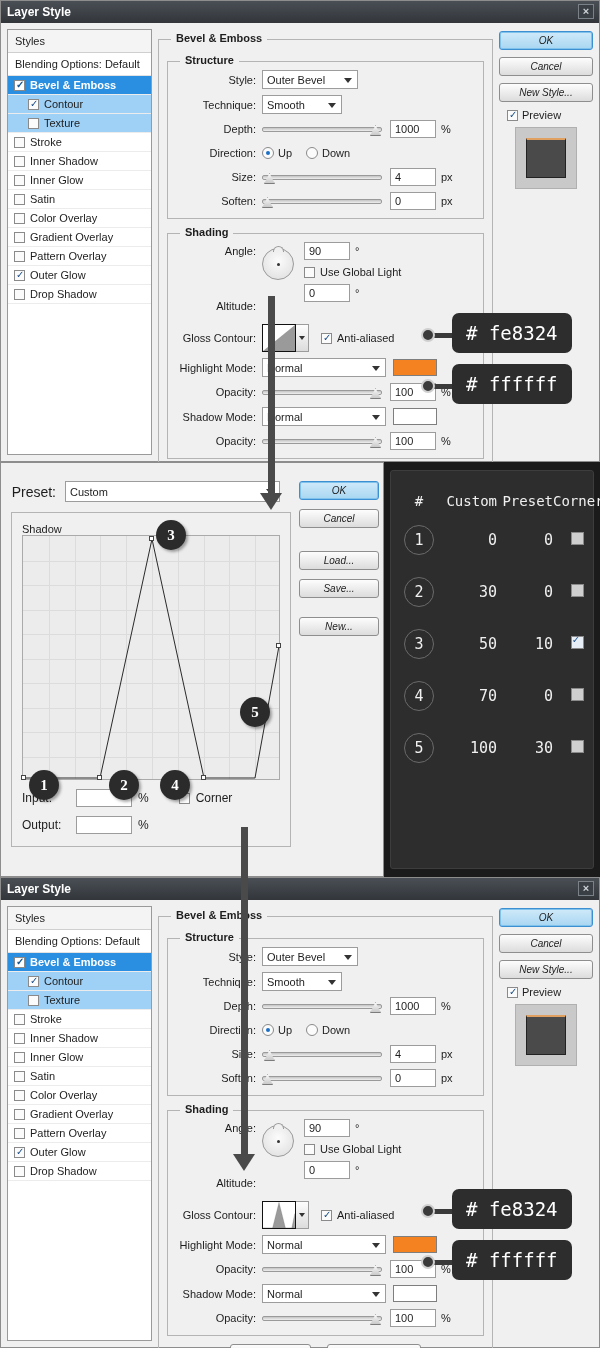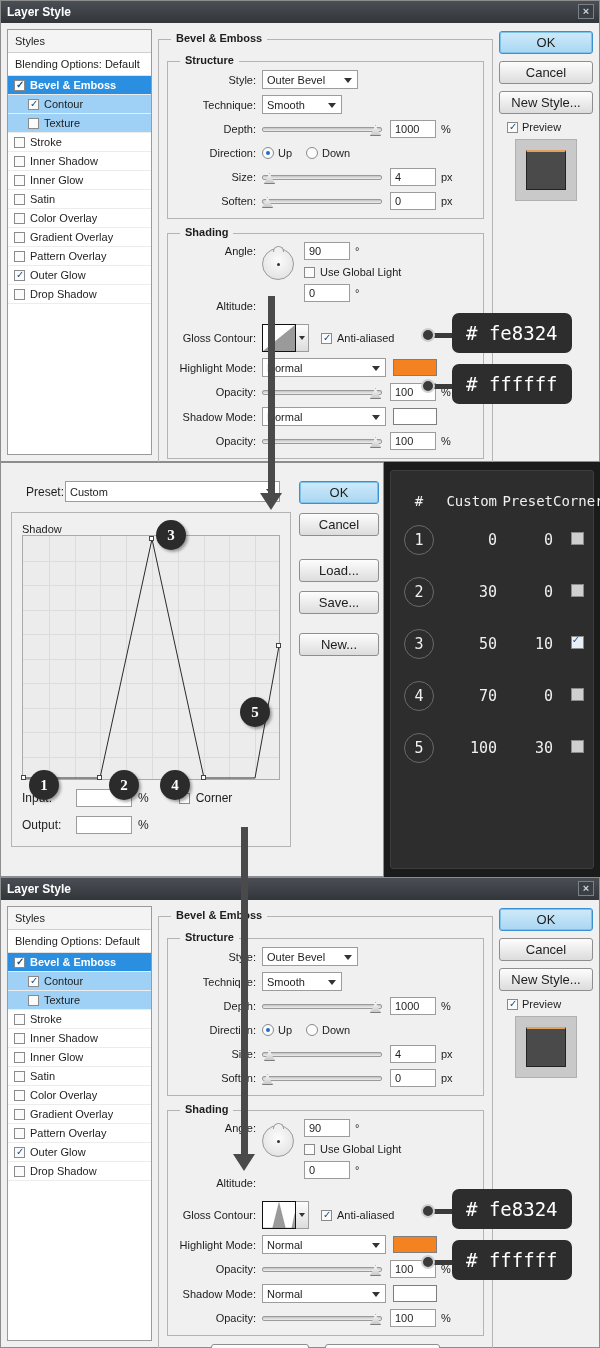--- a/index.html
+++ b/index.html
@@ -85,21 +85,21 @@
   .contour-drop { width: 13px; height: 28px; border: 1px solid #9c9c9c; border-left: none;
      background: linear-gradient(#fdfdfd,#dcdcdc); position: relative; }
   .contour-drop::after { content: ""; position: absolute; left: 3px; top: 11px; width: 0; height: 0;
      border-left: 3px solid transparent; border-right: 3px solid transparent; border-top: 4px solid #333; }
 
   .swatch { width: 44px; height: 17px; border: 1px solid #7e7e7e; }
 
   .btnrow { display: flex; justify-content: center; gap: 16px; margin-top: 8px; }
   .btn {
     border: 1px solid #8e8e8e; border-radius: 3px; background: linear-gradient(#fdfdfd,#dcdcdc);
-    font-size: 13px; padding: 3px 10px; text-align: center; cursor: pointer; color: #1d1d1d;
+    font-size: 10px; padding: 3px 10px; text-align: center; cursor: pointer; color: #1d1d1d; font-style: italic;
   }
   .btn.primary { border: 1px solid #3c8fd0; background: linear-gradient(#cfeaf9,#a9d6f2);
      box-shadow: 0 0 0 1px #7fc2ec inset; }
 
   
   .rightpanel { width: 94px; flex: none; padding-top: 2px; }
   .rightpanel .btn { width: 94px; margin-bottom: 7px; padding: 3px 0; }
   .prev-row { display: flex; align-items: center; gap: 4px; margin-bottom: 6px; padding-left: 8px; }
   .prev-thumb { width: 62px; height: 62px; background: #c9c9c9; border: 1px solid #b0b0b0;
      margin: 0 auto; display: flex; align-items: center; justify-content: center; }
@@ -387,21 +387,21 @@
         <div class="prev-inner"></div>
       </div>
     </div>
   </div>
 </div>
 
 <div id="editor">
   <div class="ebody">
     <div class="ecol">
       <div style="display:flex; align-items:center; margin-top:8px">
-        <span style="width:54px; text-align:right; padding-right:1px; font-size:12px">Preset:</span>
+        <span style="width:54px; text-align:right; padding-right:9px; font-size:14px">Preset:</span>
         <div class="sel-box" style="width:215px; height:21px">
           <span>Custom</span>
           <span class="arrow"></span>
         </div>
       </div>
 
       <div class="map">
         <div class="glabel">Shadow</div>
         <div class="graph">
           <div class="gl" style="left:0;top:24.5px;width:100%;height:1px"></div>

